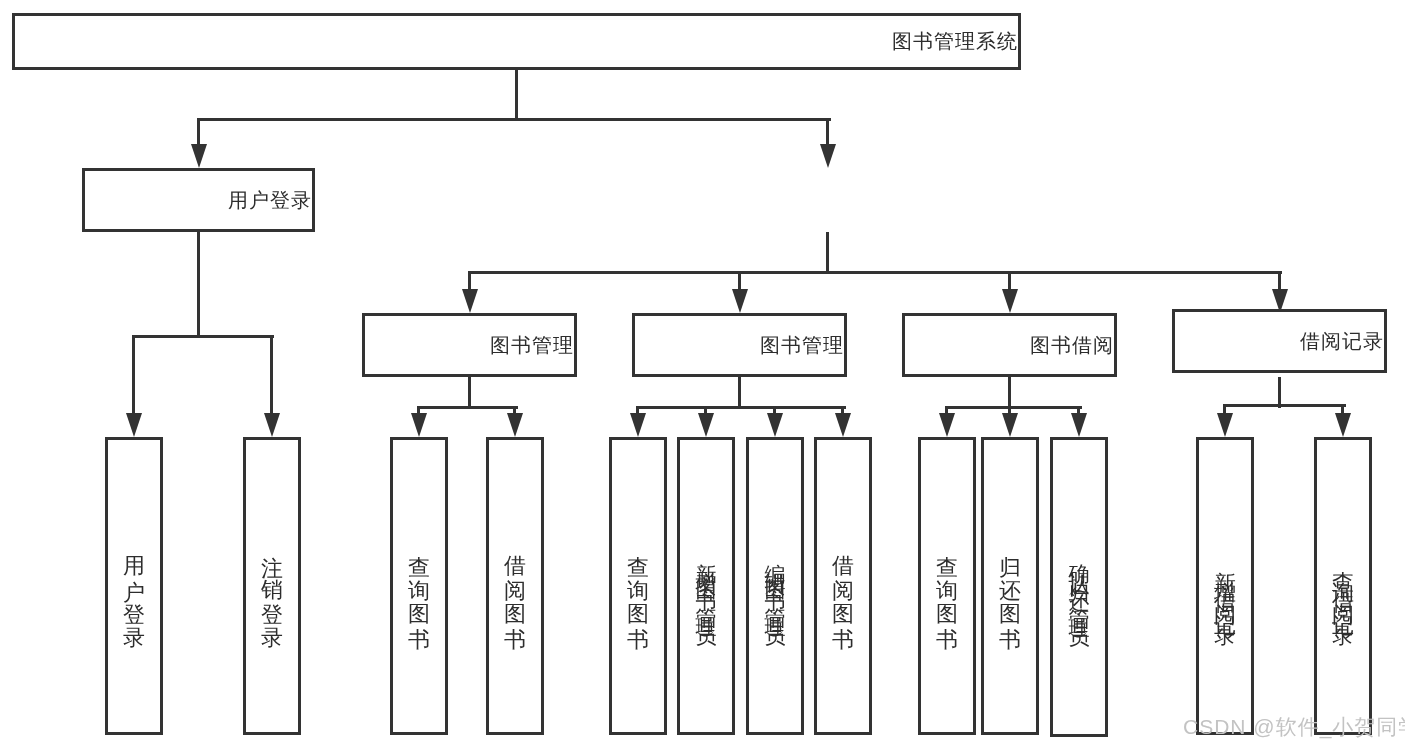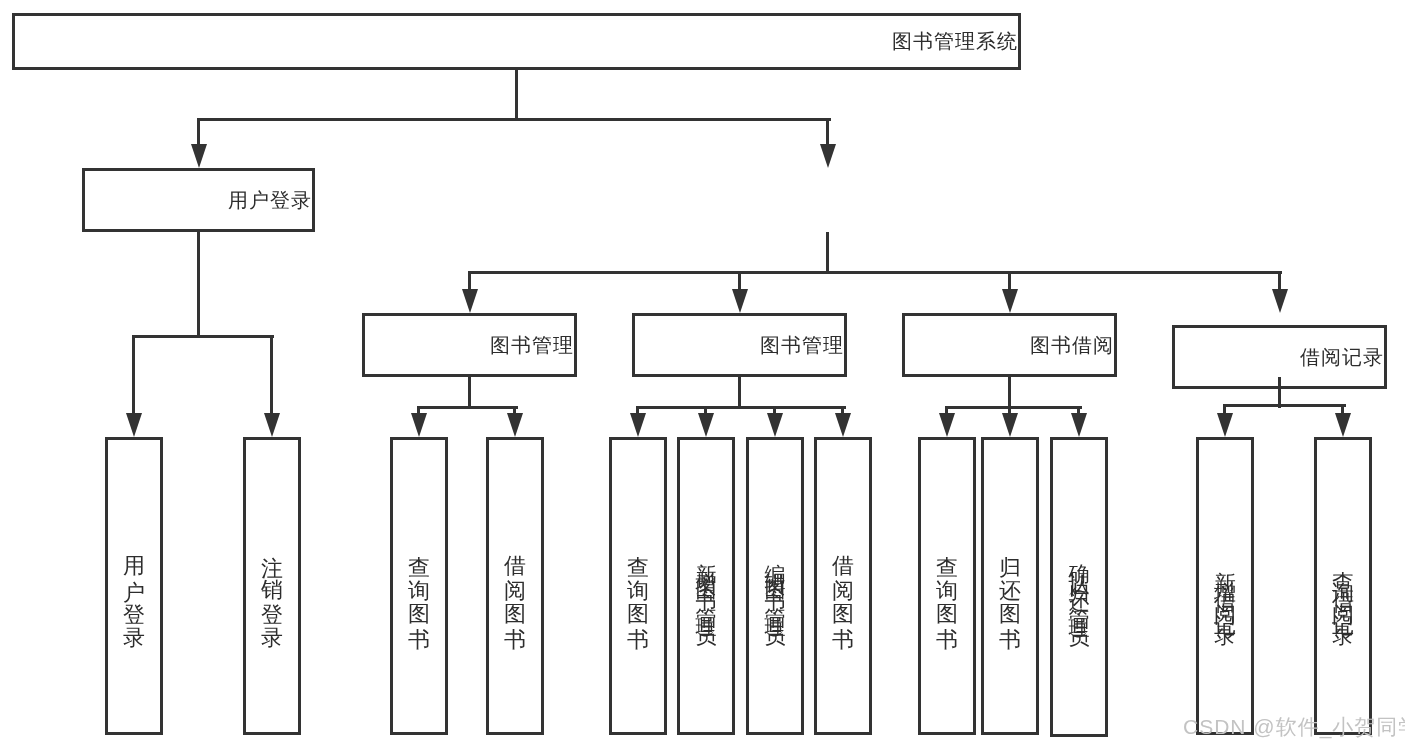--- a/index.html
+++ b/index.html
@@ -98,21 +98,21 @@
 
   <div class="hbox" style="left:362px;top:313px;width:215px;height:64px;">
     <span>图书管理</span>
   </div>
   <div class="hbox" style="left:632px;top:313px;width:215px;height:64px;">
     <span>图书管理</span>
   </div>
   <div class="hbox" style="left:902px;top:313px;width:215px;height:64px;">
     <span>图书借阅</span>
   </div>
-  <div class="hbox" style="left:1172px;top:325px;width:215px;height:64px;">
+  <div class="hbox" style="left:1172px;top:309px;width:215px;height:64px;">
     <span>借阅记录</span>
   </div>
 
   <div class="vl" style="left:468px;top:377px;height:31px;"></div>
   <div class="hl" style="left:417px;top:406px;width:101px;"></div>
   <div class="vl" style="left:417px;top:406px;height:10px;"></div>
   <div class="ar" style="left:411px;top:413px;"></div>
   <div class="vl" style="left:513px;top:406px;height:10px;"></div>
   <div class="ar" style="left:507px;top:413px;"></div>
 

